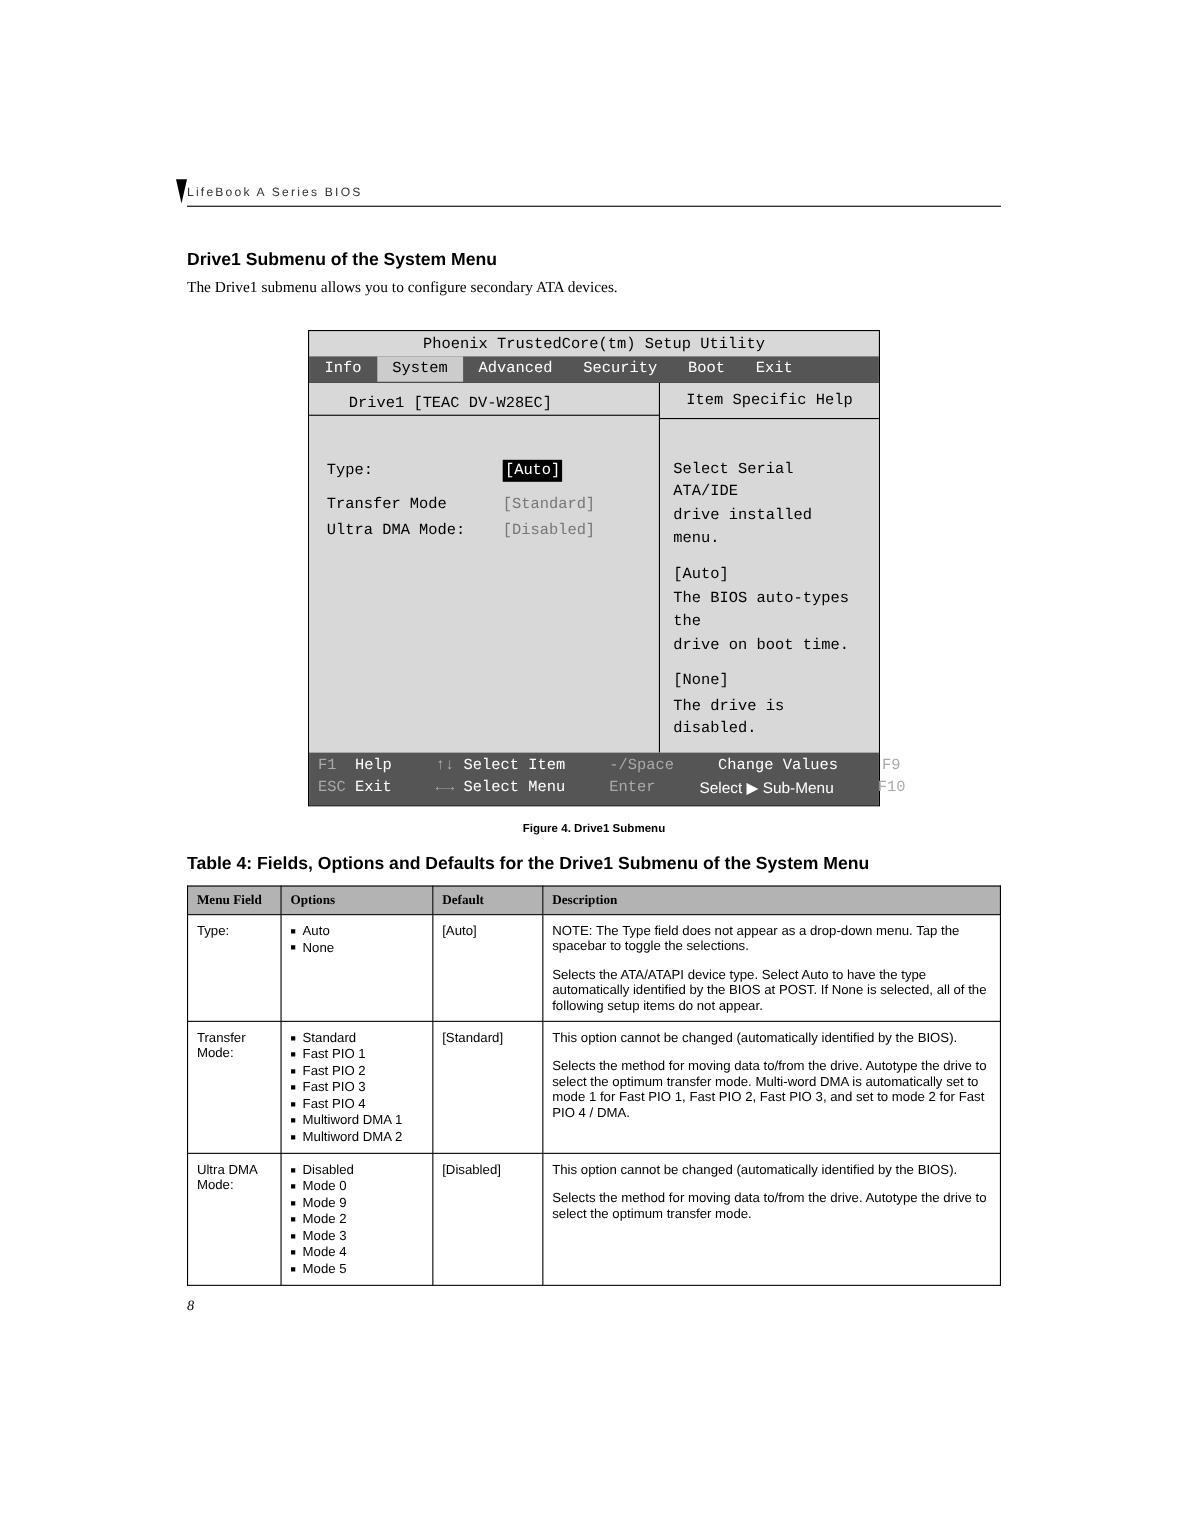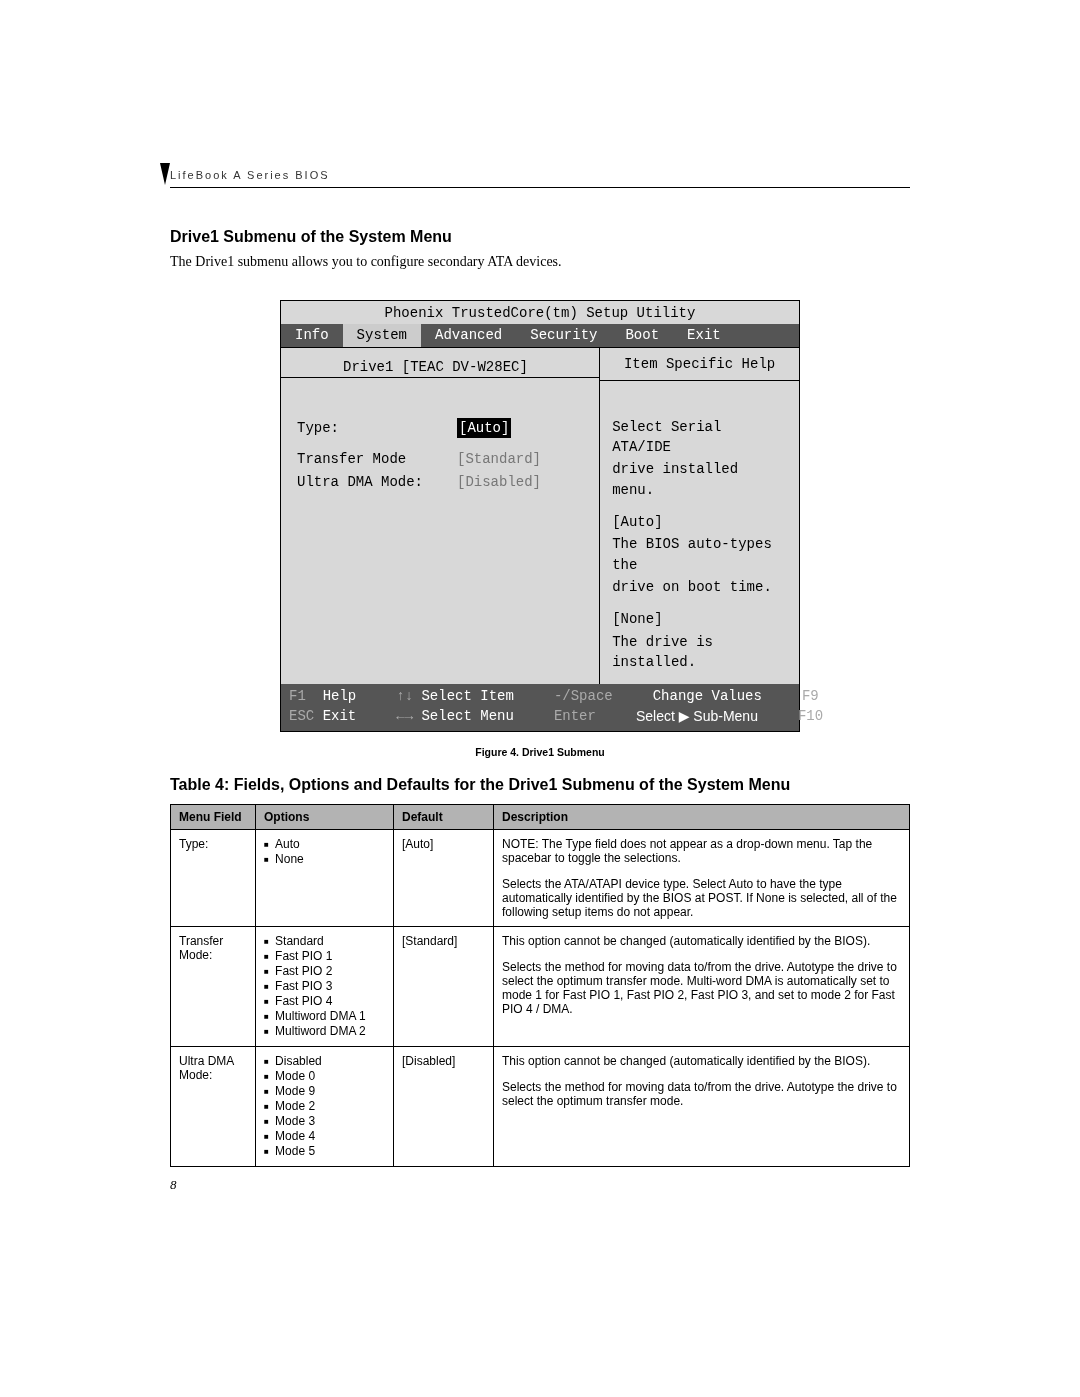--- a/index.html
+++ b/index.html
@@ -84,21 +84,21 @@
   }
   .bios-right {
     flex: 1;
     background: #d8d8d8;
     min-height: 300px;
     padding: 0;
   }
   .drive-header-row {
     height: 24px;
     position: relative;
-    padding-left: 62px;
+    padding-left: 36px;
     border-bottom: 1px solid #000;
   }
   .drive-header-text {
     display: inline-block;
     margin-top: 3px;
   }
   .bios-fields {
     padding: 40px 16px 0 16px;
   }
   .bios-field-row {
@@ -153,20 +153,21 @@
     width: 100%;
     border-collapse: collapse;
     font-size: 12px;
   }
   table.opts th {
     background: #b3b3b3;
     text-align: left;
     font-weight: bold;
     padding: 5px 8px;
     border: 1px solid #000;
+    font-family: Liberation Serif, serif;
   }
   table.opts td {
     border: 1px solid #000;
     padding: 7px 8px;
     vertical-align: top;
   }
   .col-menu { width: 85px; }
   .col-opts { width: 138px; }
   .col-def  { width: 100px; }
   ul.optlist {
@@ -241,21 +242,21 @@
         <div class="help-title-box">Item Specific Help</div>
         <div class="help-body">
           <p>Select Serial ATA/IDE</p>
           <p>drive installed menu.</p>
           <div class="help-gap"></div>
           <p>[Auto]</p>
           <p>The BIOS auto-types the</p>
           <p>drive on boot time.</p>
           <div class="help-gap"></div>
           <p>[None]</p>
-          <p>The drive is installed.</p>
+          <p>The drive is disabled.</p>
         </div>
       </div>
     </div>
     <div class="bios-footer">
       <div class="footer-row">
         <span class="footer-cell fc1"><span class="dim-key">F1</span>  <span>Help</span></span>
         <span class="footer-cell fc2"><span class="dim-key">↑↓</span> <span>Select Item</span></span>
         <span class="footer-cell fc3"><span class="dim-key">-/Space</span></span>
         <span class="footer-cell fc4"><span>Change Values</span></span>
         <span class="footer-cell fc5"><span class="dim-key">F9</span></span>

